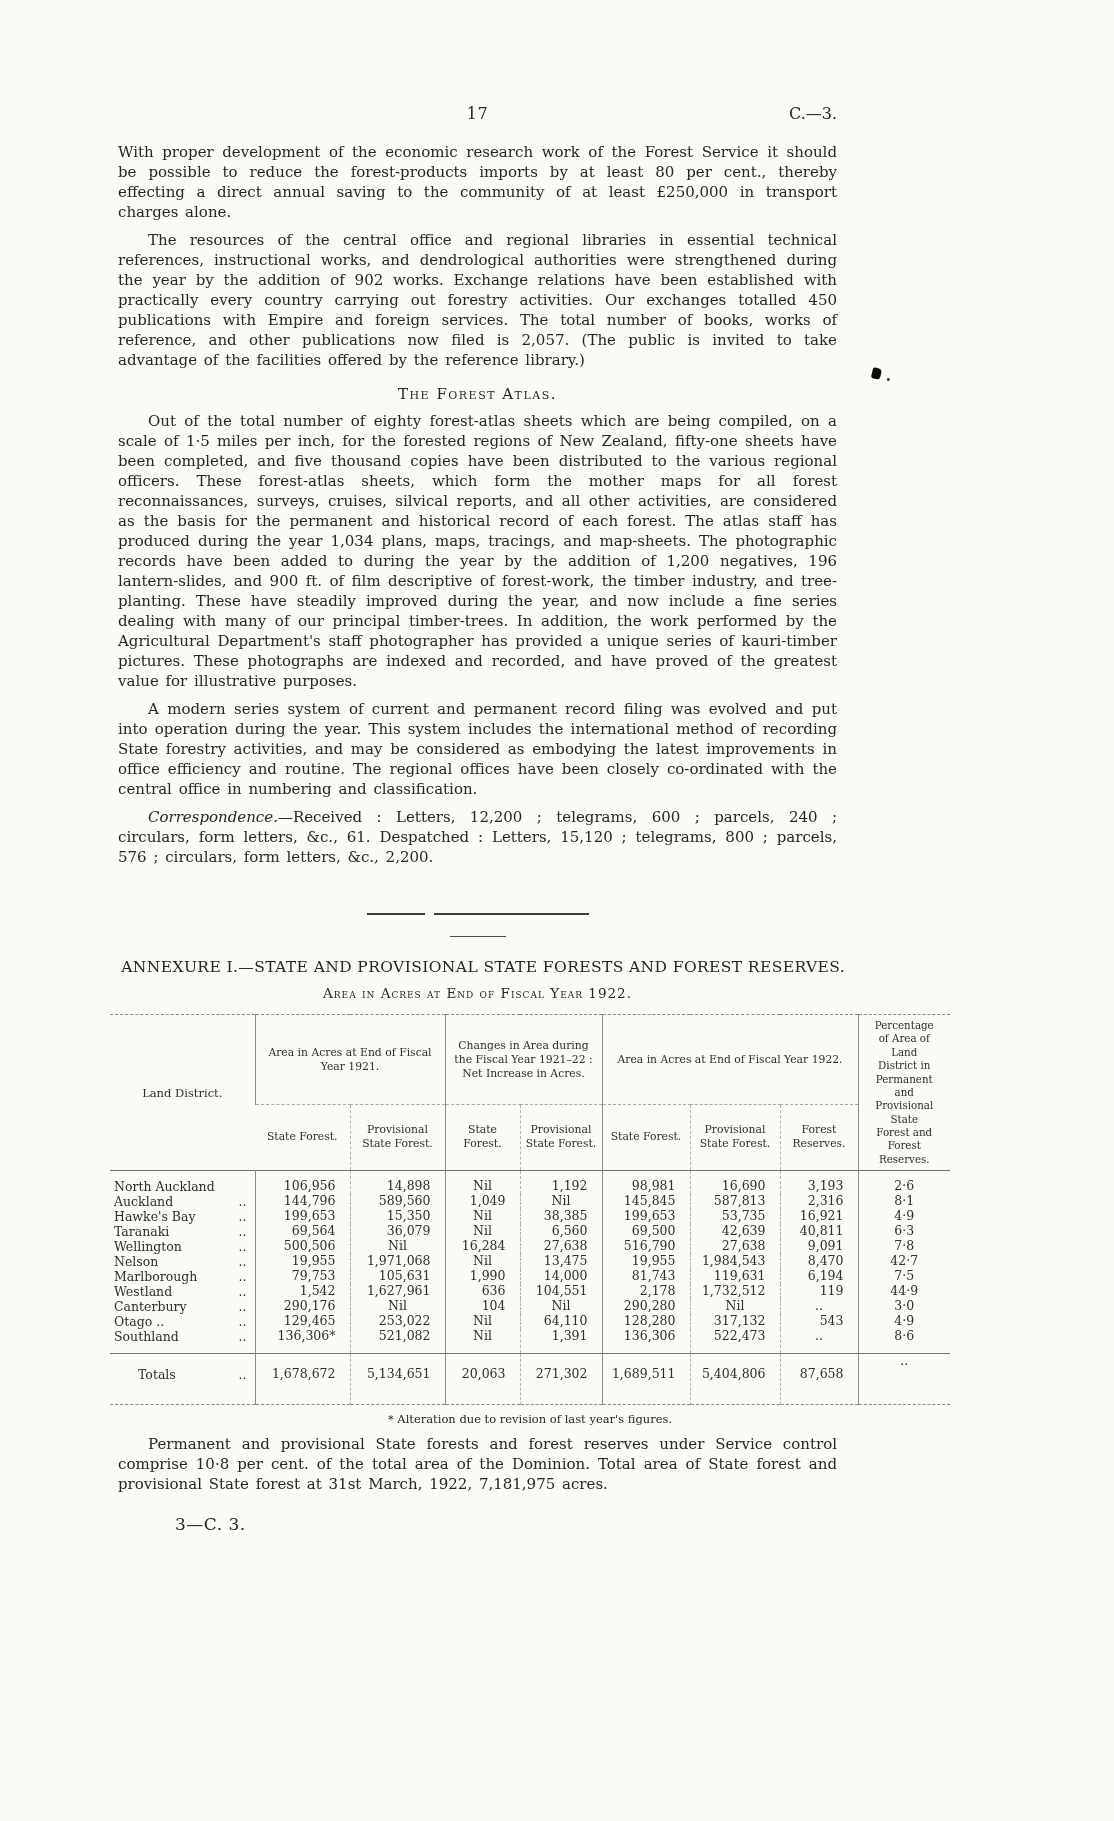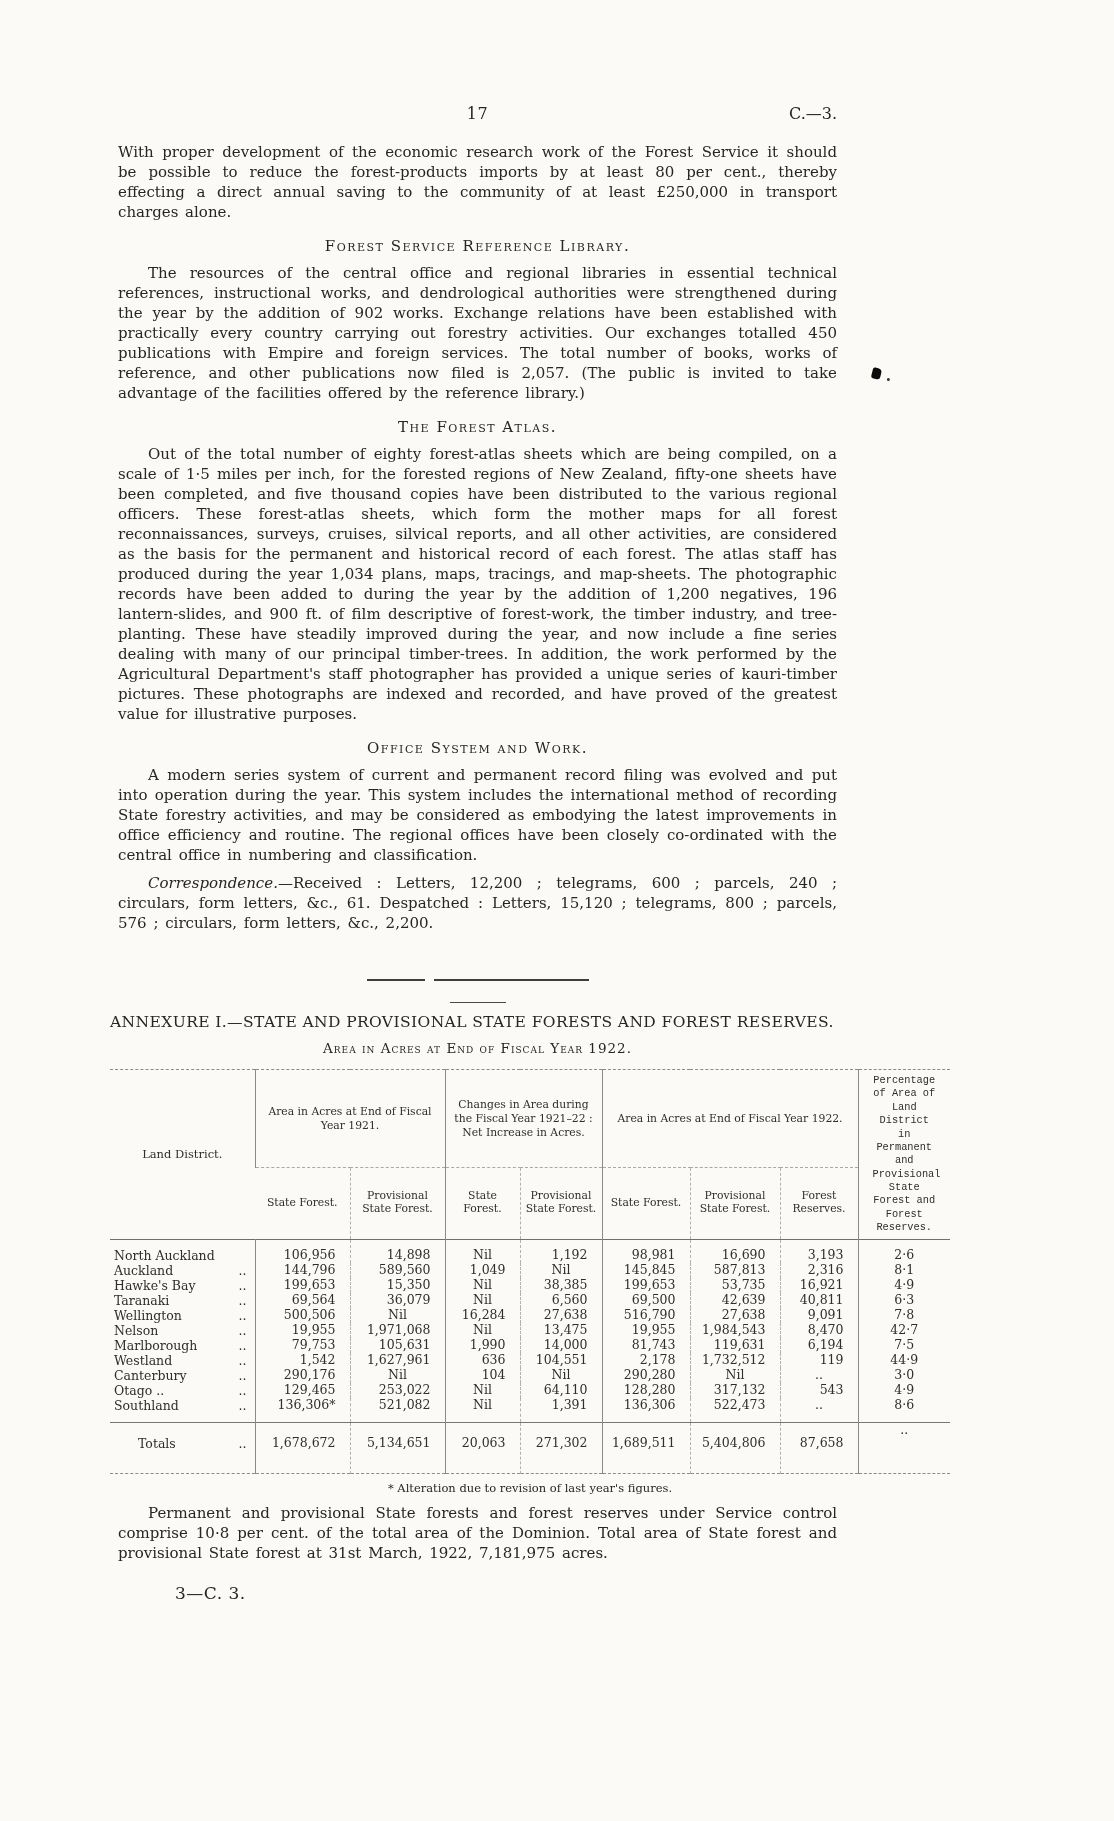--- a/index.html
+++ b/index.html
@@ -29,34 +29,34 @@
   }
   .c-lead{font-style:italic;}
 
   .divider{margin:46px auto 0 auto;width:230px;display:flex;gap:9px;align-items:center;justify-content:center;}
   .divider span{display:block;border-top:2px solid #3d3d3d;height:0;}
   .divider .seg-a{width:58px;}
   .divider .seg-b{width:155px;}
 
   .annex-title{font-size:19px;font-weight:normal;letter-spacing:2.5px;text-align:center;margin:56px 0 0 0;}
   .annex-rule{width:56px;border:0;border-top:1.5px solid #4a4a4a;margin:21px auto 0 auto;}
-  .annex-head{font-size:15.5px;font-weight:normal;letter-spacing:.4px;text-align:left;margin:10px 0 0 0;}
+  .annex-head{font-size:15.5px;font-weight:normal;letter-spacing:.4px;text-align:right;margin:21px 0 0 0;}
   .annex-caption{font-size:13.5px;font-variant:small-caps;letter-spacing:1px;text-align:center;margin:9px 0 0 0;}
 
   table.annex{
     border-collapse:collapse;table-layout:fixed;width:840px;margin-top:13px;
     border-top:1px dashed #8b8b8b;border-bottom:1px dashed #8b8b8b;
     font-size:12.5px;color:#2e2e2e;
   }
   table.annex th{font-weight:normal;}
   .th-group{font-size:10.8px;line-height:1.3;text-align:center;vertical-align:middle;
     padding:6px 3px;border-bottom:1px dashed #a8a8a8;}
   .th-sub{font-size:10.8px;line-height:1.25;text-align:center;vertical-align:middle;padding:5px 2px 7px 2px;}
   .th-district{font-size:11.5px;text-align:center;vertical-align:middle;}
-  .th-pct{font-size:10.3px;line-height:1.3;text-align:center;vertical-align:middle;padding:4px 14px;font-family:Liberation Mono, monospace;}
+  .th-pct{font-size:10.3px;line-height:1.3;text-align:center;vertical-align:middle;padding:4px 14px;}
   thead{border-bottom:1px solid #6f6f6f;}
 
   
   table.annex td, table.annex th{border-left:1px dashed #b1b1b1;}
   table.annex td:first-child, table.annex th:first-child{border-left:none;}
   table.annex .gsep{border-left:1px solid #8a8a8a;}
 
   tbody.rows tr:first-child td{padding-top:8px;}
   td.district{padding:0 8px 0 4px;}
   td.district .cellflex{display:flex;justify-content:space-between;align-items:baseline;}
@@ -90,27 +90,25 @@
 
   <div class="text-col">
 
     <div class="headline">
       <div class="pagenum">17</div>
       <div class="docref">C.—3.</div>
     </div>
 
     <p class="body first">With proper development of the economic research work of the Forest Service it should be possible to reduce the forest-products imports by at least 80 per cent., thereby effecting a direct annual saving to the community of at least £250,000 in transport charges alone.</p>
 
-    <h3 class="schead">Forest Service Reference Library.</h3>
     <p class="body indent">The resources of the central office and regional libraries in essential technical references, instructional works, and dendrological authorities were strengthened during the year by the addition of 902 works.  Exchange relations have been established with practically every country carrying out forestry activities.  Our exchanges totalled 450 publications with Empire and foreign services.  The total number of books, works of reference, and other publications now filed is 2,057.  (The public is invited to take advantage of the facilities offered by the reference library.)</p>
 
     <h3 class="schead">The Forest Atlas.</h3>
     <p class="body indent">Out of the total number of eighty forest-atlas sheets which are being compiled, on a scale of 1·5 miles per inch, for the forested regions of New Zealand, fifty-one sheets have been completed, and five thousand copies have been distributed to the various regional officers.  These forest-atlas sheets, which form the mother maps for all forest reconnaissances, surveys, cruises, silvical reports, and all other activities, are considered as the basis for the permanent and historical record of each forest.  The atlas staff has produced during the year 1,034 plans, maps, tracings, and map-sheets.  The photographic records have been added to during the year by the addition of 1,200 negatives, 196 lantern-slides, and 900 ft. of film descriptive of forest-work, the timber industry, and tree-planting.  These have steadily improved during the year, and now include a fine series dealing with many of our principal timber-trees.  In addition, the work performed by the Agricultural Department's staff photographer has provided a unique series of kauri-timber pictures.  These photographs are indexed and recorded, and have proved of the greatest value for illustrative purposes.</p>
 
-    <h3 class="schead">Office System and Work.</h3>
     <p class="body indent">A modern series system of current and permanent record filing was evolved and put into operation during the year.  This system includes the international method of recording State forestry activities, and may be considered as embodying the latest improvements in office efficiency and routine.  The regional offices have been closely co-ordinated with the central office in numbering and classification.</p>
 
     <p class="body indent"><span class="c-lead">Correspondence.</span><span>—Received :  Letters, 12,200 ;  telegrams, 600 ;  parcels, 240 ;  circulars, form letters, &amp;c., 61.  Despatched :  Letters, 15,120 ;  telegrams, 800 ;  parcels, 576 ;  circulars, form letters, &amp;c., 2,200.</span></p>
 
     <div class="divider">
       <span class="seg-a"></span>
         <span class="seg-b"></span>
     </div>
 
     <hr class="annex-rule">

